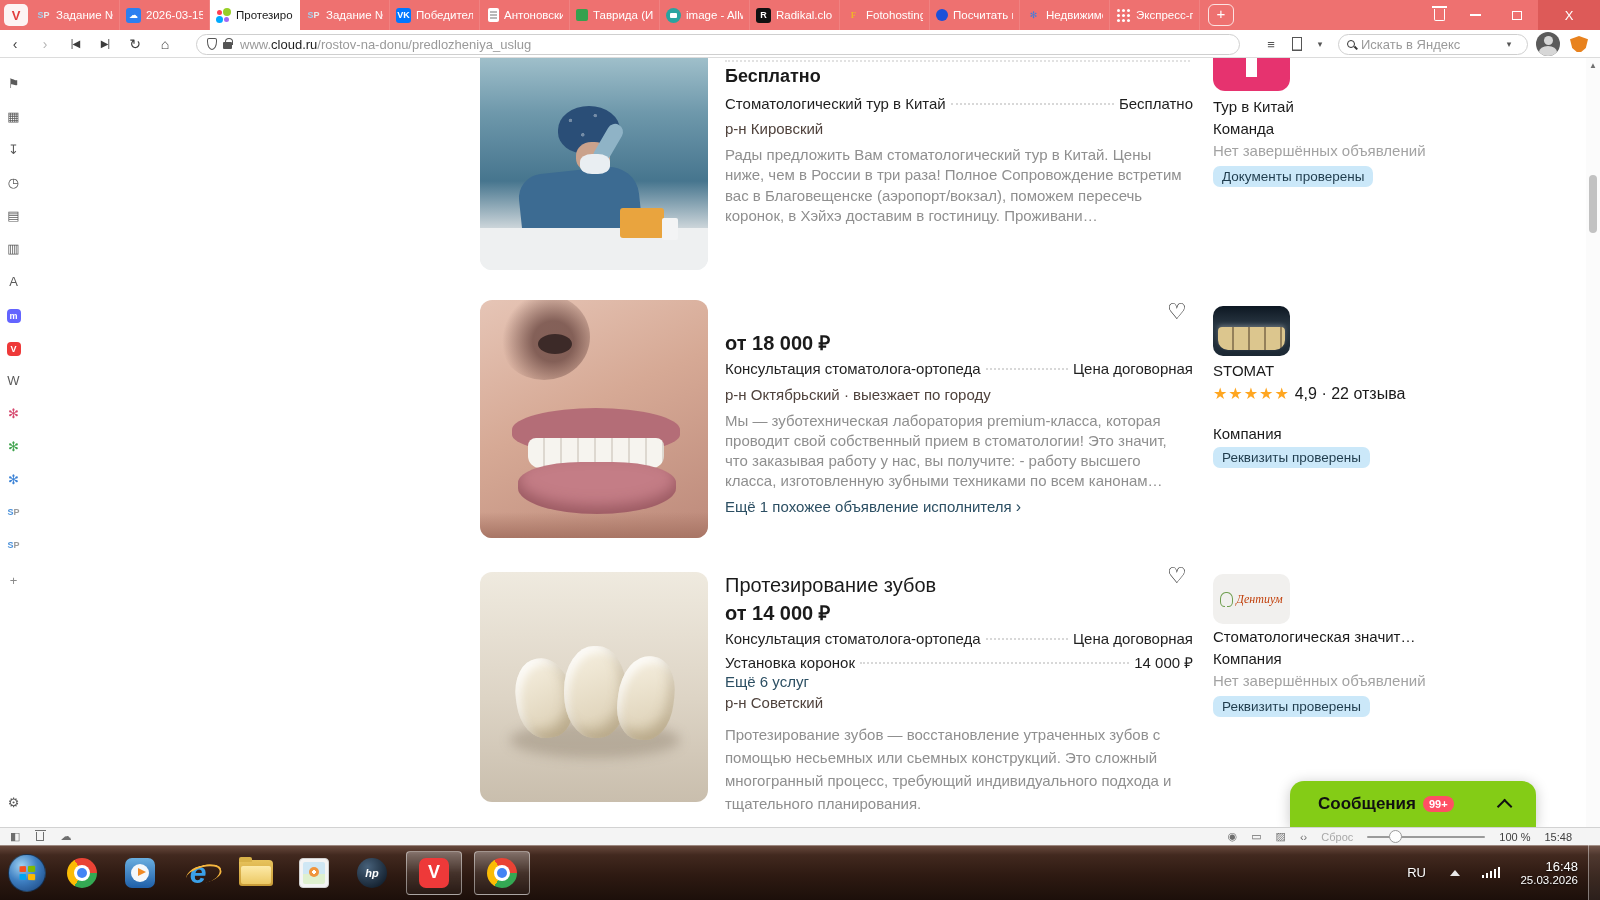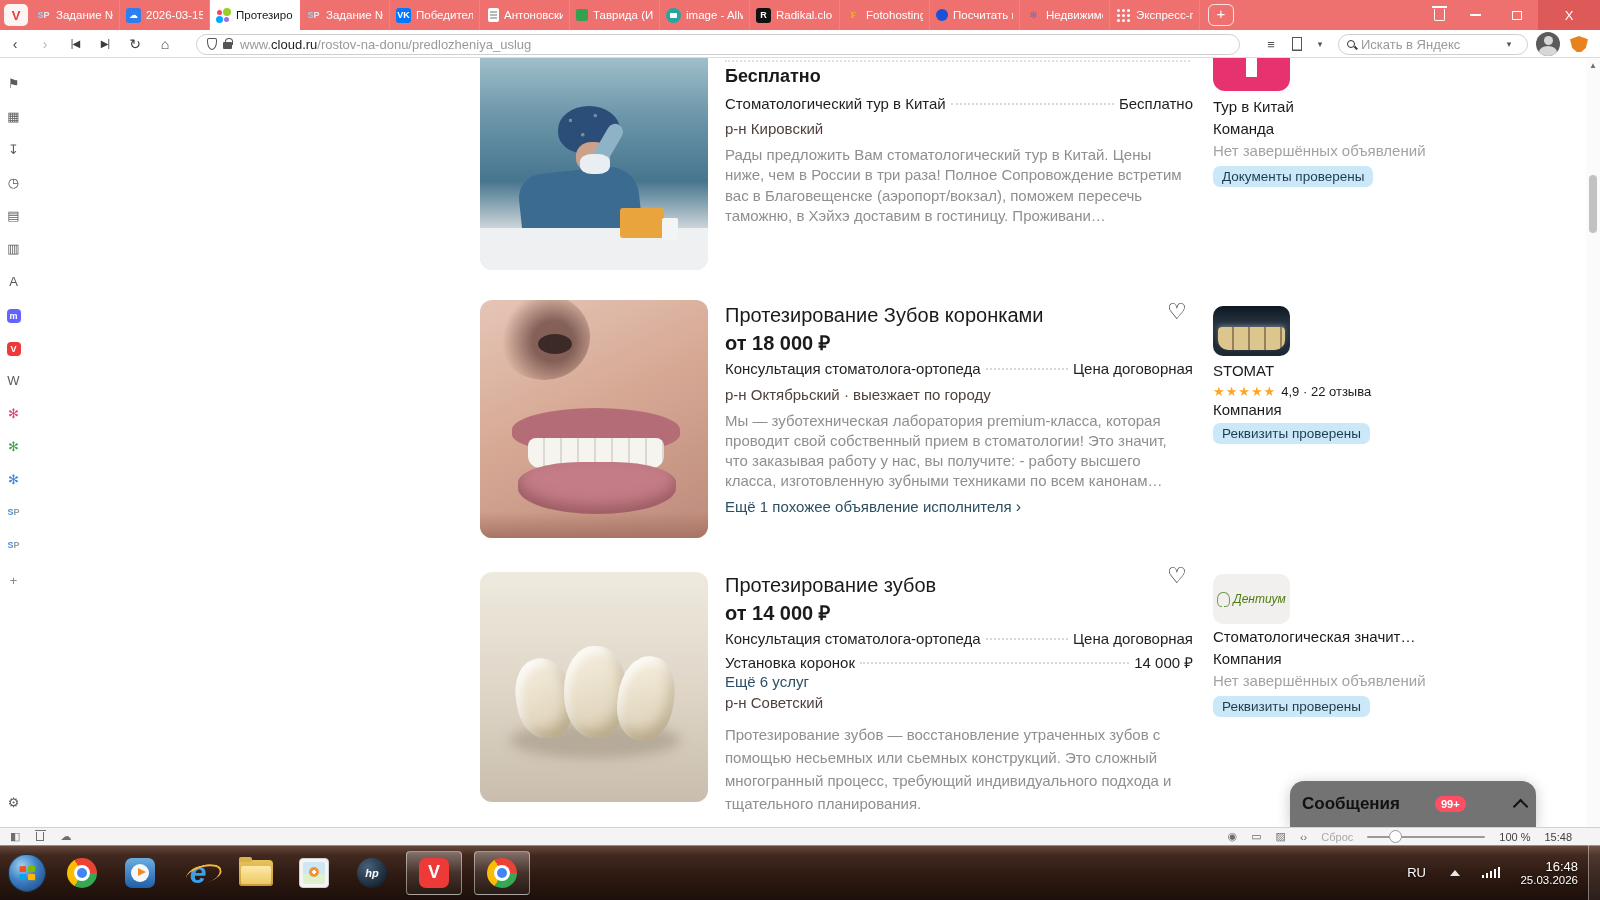--- a/index.html
+++ b/index.html
@@ -93,21 +93,21 @@
   .desc { position:absolute; left:698px; width:466px; font-size:15px; color:#8f8f8f; }
   .morelink { position:absolute; left:698px; font-size:15px; color:#2c4f63; }
   .morelink .chev { font-size:16px; margin-left:4px; }
   .heart { position:absolute; font-size:22px; color:#111; line-height:20px; }
 
   .rc { position:absolute; left:1186px; width:330px; }
   .rc-name { font-size:15px; color:#1a1a1a; margin-bottom:5px; }
   .rc-type { font-size:15px; color:#1a1a1a; margin-bottom:5px; }
   .rc-note { font-size:15px; color:#a3a3a3; margin-bottom:7px; }
   .badge { display:inline-block; background:#cbe8f9; color:#1f3c4d; font-size:13.5px; padding:3px 9px; border-radius:7px; }
-  .stars { font-size:13px; color:#1a1a1a; margin-bottom:2px; }
+  .stars { font-size:16px; color:#1a1a1a; margin-bottom:22px; }
   .stars .st { color:#ffa620; letter-spacing:1px; margin-right:5px; }
 
   
   .img1 { top:0; height:212px; border-radius:0 0 12px 12px; overflow:hidden;
     background:linear-gradient(180deg,#9fbfca 0%,#6e98ab 26%,#46758e 58%,#d7dde0 82%,#ecefF1 100%); }
   .img1 .cap { position:absolute; left:78px; top:48px; width:62px; height:48px; border-radius:50% 50% 45% 45%; background:#2a4e77;
     background-image:radial-gradient(circle at 20% 30%, rgba(255,255,255,.35) 1.5px, transparent 2px),radial-gradient(circle at 60% 20%, rgba(255,255,255,.35) 1.5px, transparent 2px),radial-gradient(circle at 40% 60%, rgba(255,255,255,.35) 1.5px, transparent 2px); }
   .img1 .face { position:absolute; left:96px; top:84px; width:34px; height:30px; border-radius:45%; background:#caa28c; }
   .img1 .mask { position:absolute; left:100px; top:96px; width:30px; height:20px; border-radius:40%; background:#e9eef2; }
   .img1 .body { position:absolute; left:40px; top:112px; width:120px; height:72px; border-radius:24px 30px 8px 8px; background:#3c6b92; transform:rotate(-6deg); }
@@ -138,24 +138,24 @@
   
   .logo1 { position:absolute; left:1186px; top:0; width:77px; height:33px; background:#e6336f; border-radius:0 0 12px 12px; }
   .logo1::before { content:""; position:absolute; left:33px; top:0; width:11px; height:19px; background:#fff; }
   .logo2 { position:absolute; left:1186px; top:248px; width:77px; height:50px; border-radius:10px; overflow:hidden;
     background:linear-gradient(180deg,#0d1722 0%,#2a3844 40%,#1c2833 100%); }
   .logo2 .trow { position:absolute; left:5px; right:5px; top:21px; height:23px; border-radius:4px 4px 10px 10px;
     background:repeating-linear-gradient(90deg,#dcc68e 0 14px,#94805a 14px 16px); box-shadow:0 -2px 4px rgba(255,255,255,.25); }
   .logo3 { position:absolute; left:1186px; top:516px; width:77px; height:50px; border-radius:10px; background:#f1f0ee; display:flex; align-items:center; justify-content:center; gap:3px; }
   .tooth { width:13px; height:15px; border:1.5px solid #6f9e4f; border-radius:45% 45% 35% 35%; position:relative; }
   .tooth::after { content:""; position:absolute; left:4px; bottom:-1.5px; width:2px; height:6px; background:#f1f0ee; }
-  .dentium { font-family:Liberation Sans, sans-serif; font-style:italic; font-size:12px; color:#4d7c0f; }
-
-  
-  .msgwidget { position:absolute; left:1263px; top:723px; width:246px; height:46px; background:#737373; border-radius:14px 14px 0 0; box-shadow:0 2px 14px rgba(0,0,0,.22); display:flex; align-items:center; padding:0 12px;gap:28px; }
+  .dentium { font-family:Liberation Serif, serif; font-style:italic; font-size:12px; color:#c2410c; }
+
+  
+  .msgwidget { position:absolute; left:1263px; top:723px; width:246px; height:46px; background:#84cc16; border-radius:14px 14px 0 0; box-shadow:0 2px 14px rgba(0,0,0,.22); display:flex; align-items:center; padding:0 28px; }
   .msgwidget .mlabel { font-size:17px; font-weight:bold; color:#111; }
   .msgbadge { background:#ff4f64; color:#fff; font-size:11px; font-weight:bold; border-radius:9px; padding:2px 6px; margin-left:7px; }
   .msgchev { margin-left:auto; width:11px; height:11px; border-top:2.5px solid #111; border-right:2.5px solid #111; transform:rotate(-45deg) translateY(3px); }
 
   
   .pscroll { position:absolute; right:0; top:0; width:14px; height:769px; background:#fbfbfb; }
   .pscroll .up { position:absolute; top:3px; left:0; width:14px; text-align:center; color:#707070; font-size:8px; }
   .pscroll .thumbv { position:absolute; top:117px; left:3px; width:8px; height:58px; background:#c2c2c2; border-radius:4px; }
 
   
@@ -354,38 +354,37 @@
         <span class="box"></span>
         <span class="box2"></span>
     </div>
     <div class="price" style="top:8px; font-size:18px">Бесплатно</div>
     <div class="srow" style="top:37px">
       <span>Стоматологический тур в Китай</span>
       <span class="ld"></span>
       <span>Бесплатно</span>
     </div>
     <div class="loc" style="top:62px">р-н Кировский</div>
-    <div class="desc" style="top:87px; line-height:20.3px">Рады предложить Вам стоматологический тур в Китай. Цены ниже, чем в России в три раза! Полное Сопровождение встретим вас в Благовещенске (аэропорт/вокзал), поможем пересечь таможню, в Хэйхэ доставим в гостиницу. Проживани…</div>
+    <div class="desc" style="top:87px; line-height:20.3px">Рады предложить Вам стоматологический тур в Китай. Цены ниже, чем в России в три раза! Полное Сопровождение встретим вас в Благовещенске (аэропорт/вокзал), поможем пересечь коронок, в Хэйхэ доставим в гостиницу. Проживани…</div>
     <div class="logo1"></div>
     <div class="rc" style="top:40px">
       <div class="rc-name">Тур в Китай</div>
       <div class="rc-type">Команда</div>
       <div class="rc-note">Нет завершённых объявлений</div>
       <span class="badge">Документы проверены</span>
     </div>
 
     <div class="thumb img2">
       <span class="nose"></span>
         <span class="nostril"></span>
         <span class="uplip"></span>
         <span class="teeth"></span>
         <span class="lowlip"></span>
         <span class="chin"></span>
     </div>
-    <div class="title" style="top:246px">Протезирование Зубов коронками</div>
     <div class="price" style="top:271px">от 18 000 ₽</div>
     <div class="srow" style="top:302px">
       <span>Консультация стоматолога-ортопеда</span>
       <span class="ld"></span>
       <span>Цена договорная</span>
     </div>
     <div class="loc" style="top:328px">р-н Октябрьский · выезжает по городу</div>
     <div class="desc" style="top:353px; line-height:20px">Мы — зуботехническая лаборатория premium-класса, которая проводит свой собственный прием в стоматологии! Это значит, что заказывая работу у нас, вы получите: - работу высшего класса, изготовленную зубными техниками по всем канонам…</div>
     <div class="morelink" style="top:440px"><span>Ещё 1 похожее объявление исполнителя</span><span class="chev">›</span></div>
     <div class="heart" style="left:1140px; top:244px">♡</div>

